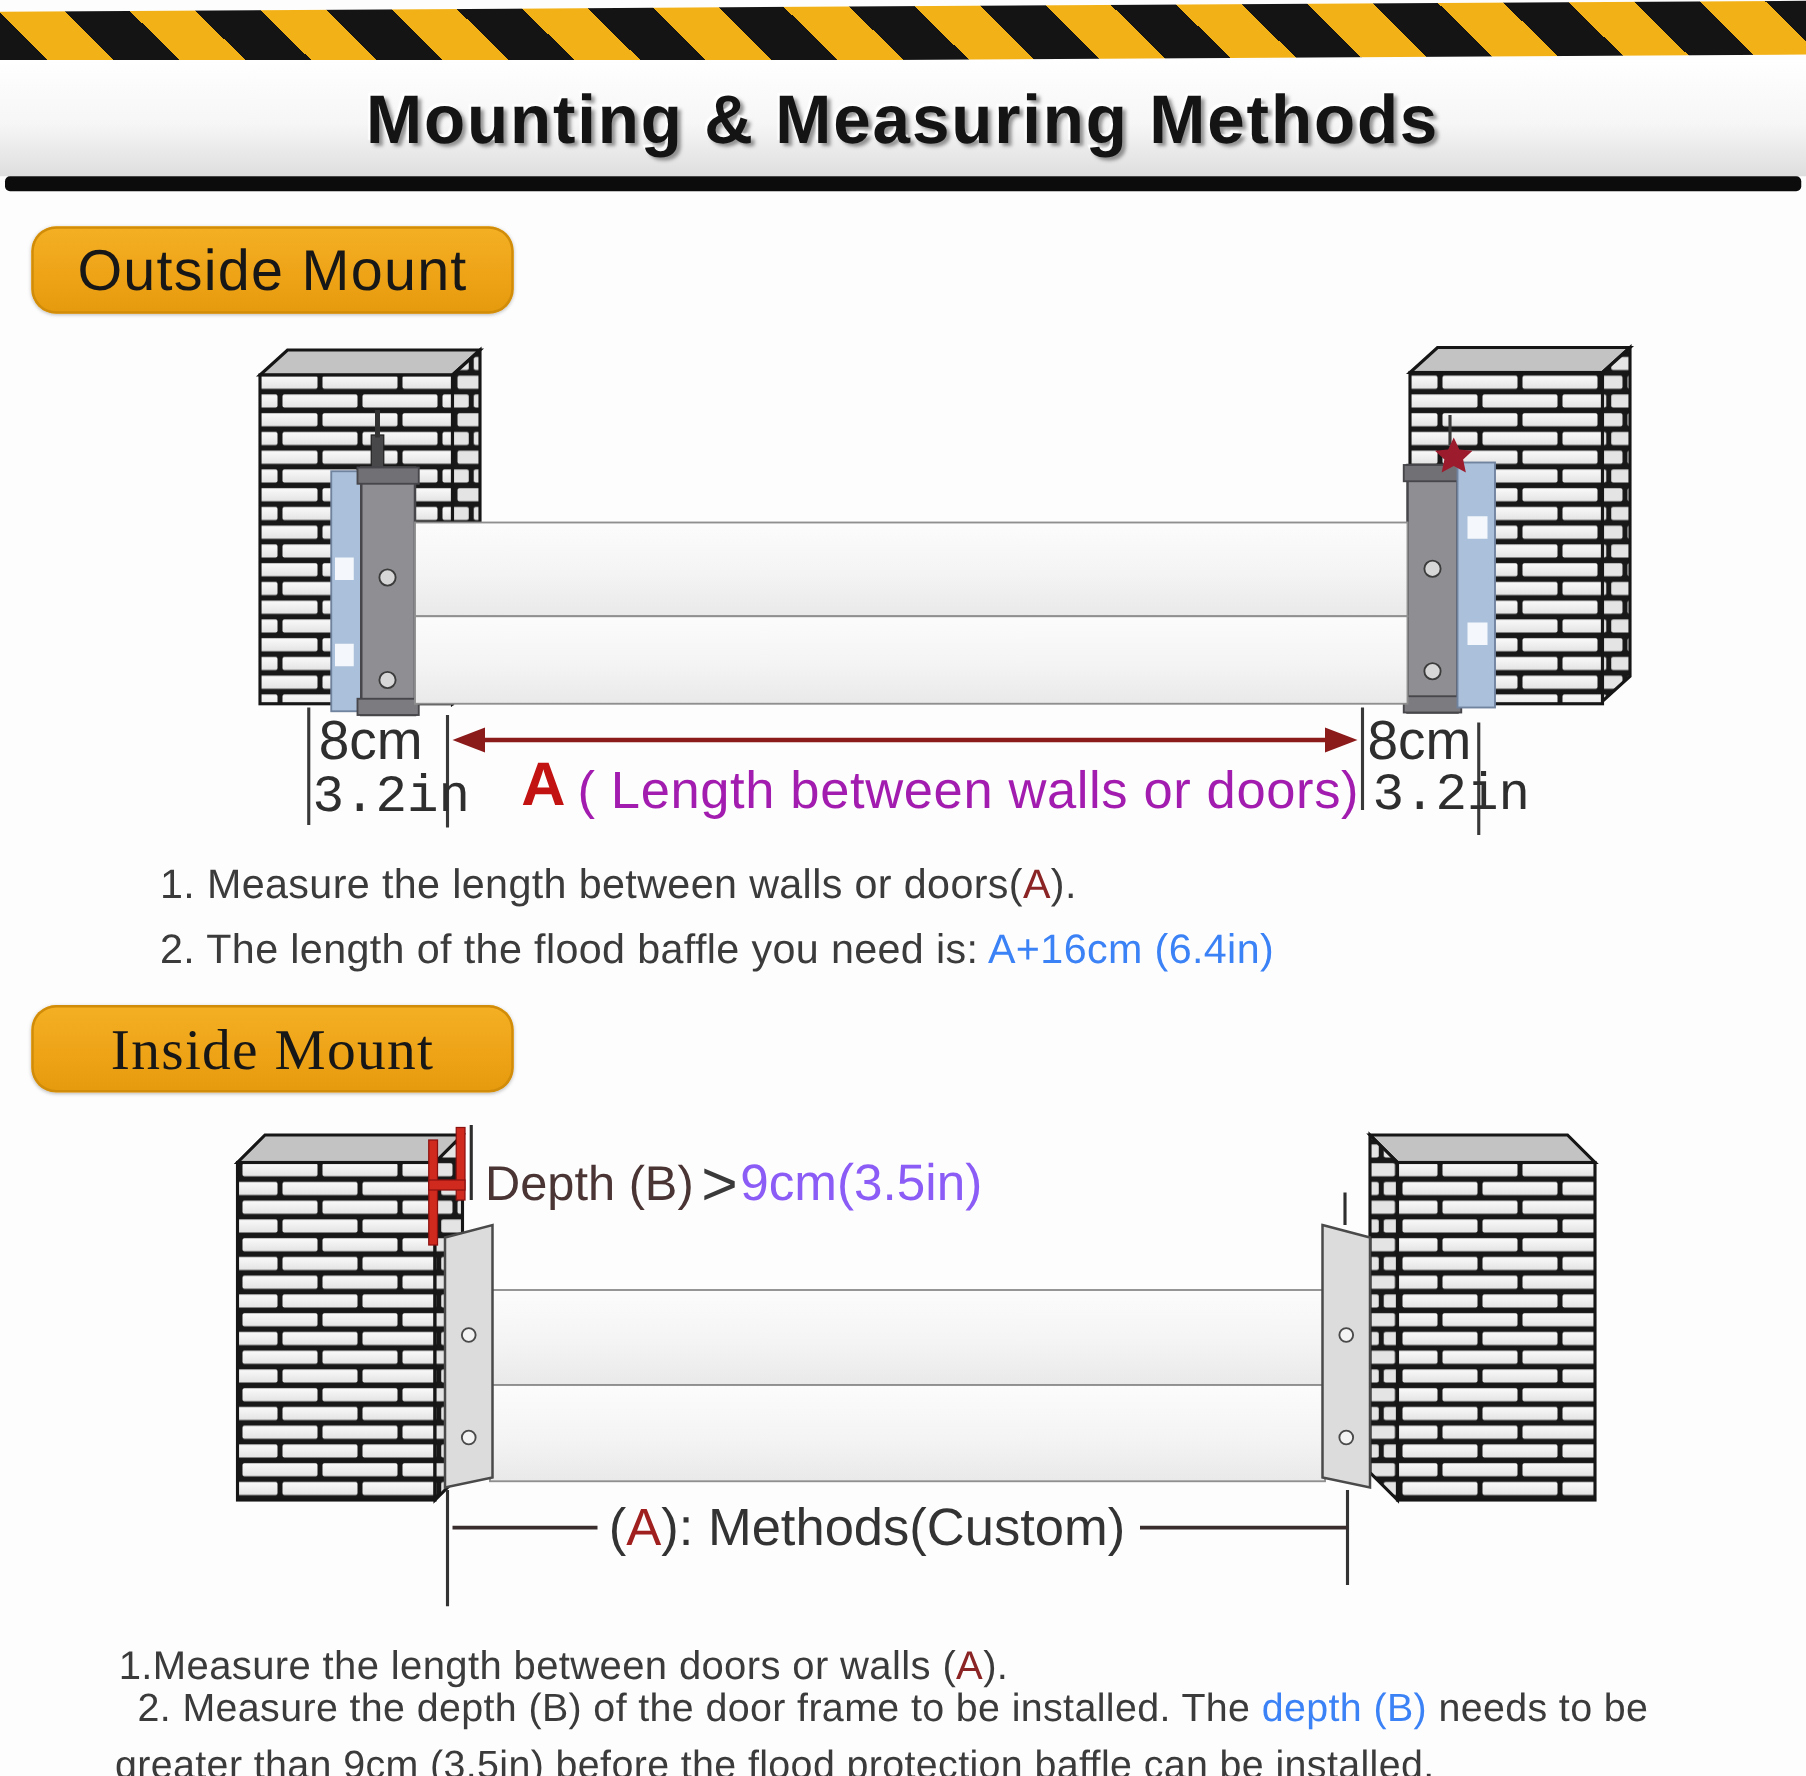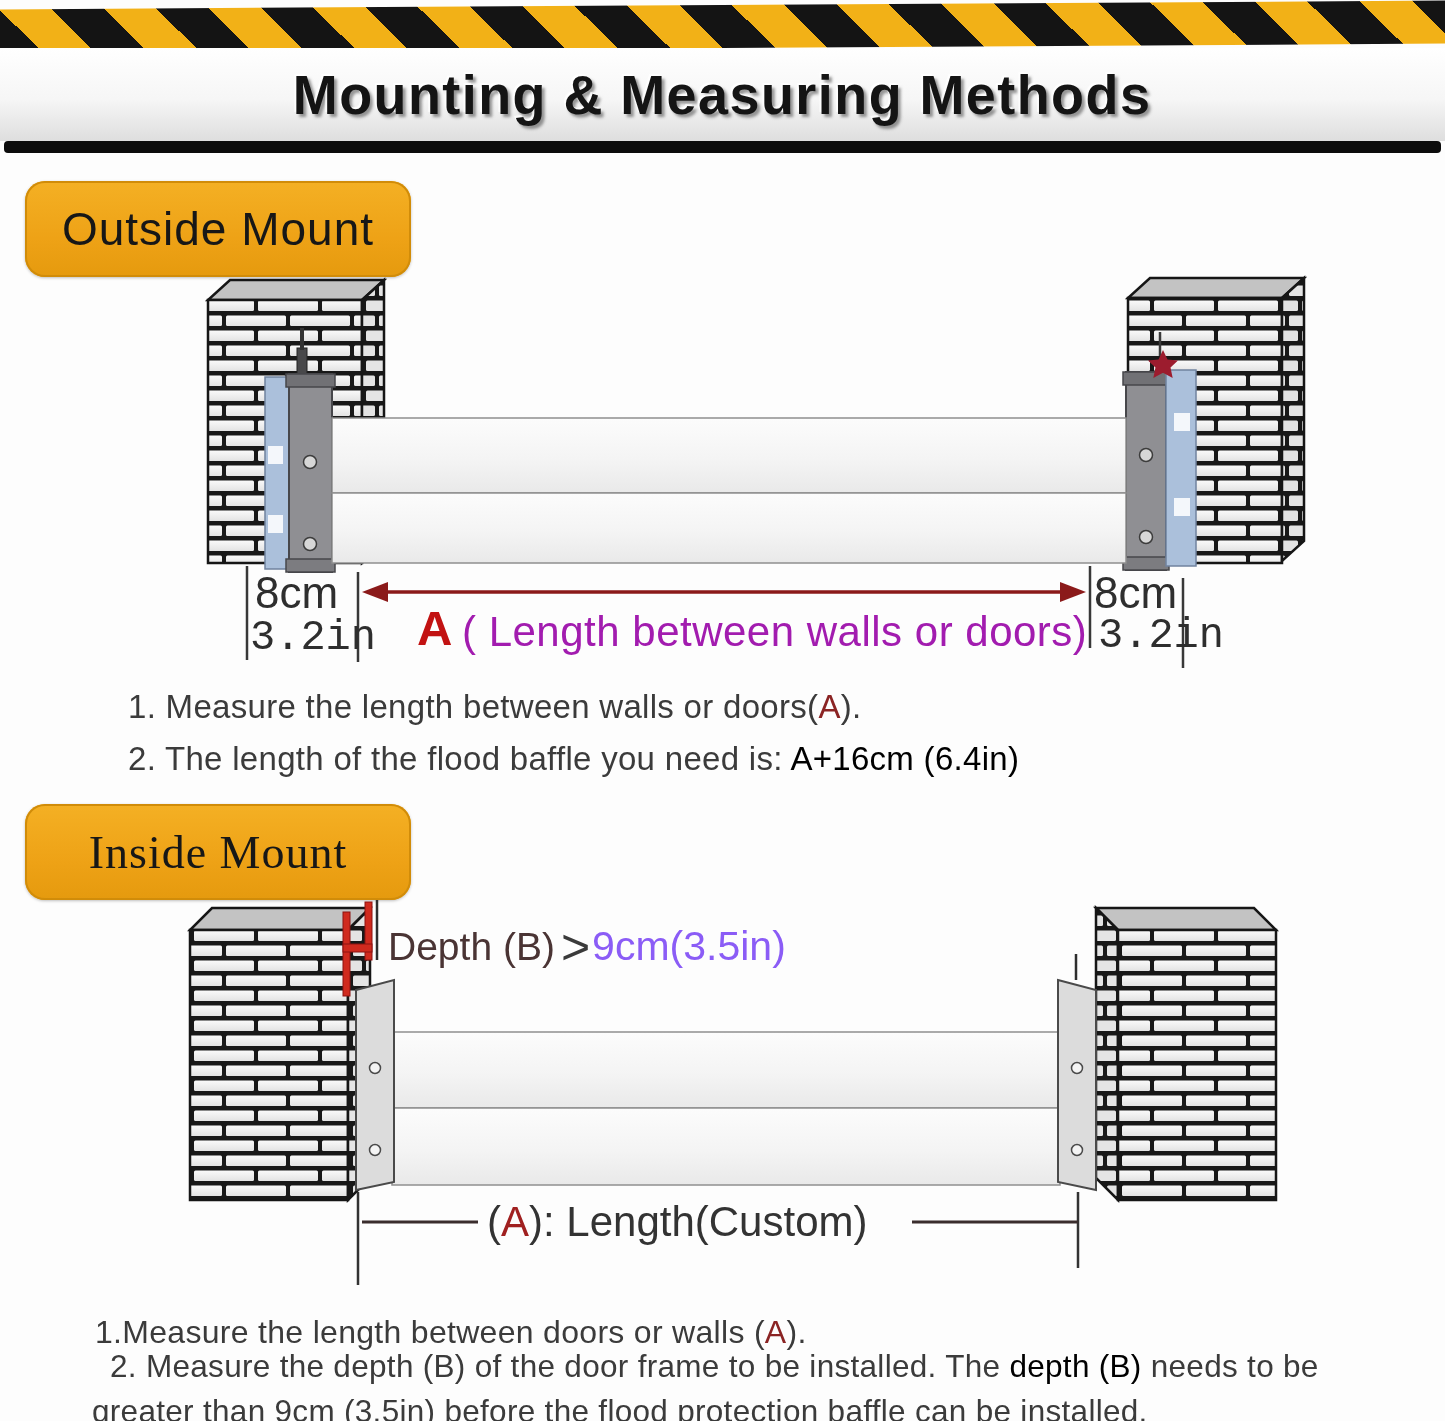--- a/index.html
+++ b/index.html
@@ -19,21 +19,21 @@
     display:flex;align-items:center;justify-content:center;
   }
   .page-title{
     font-size:55px;font-weight:700;letter-spacing:1.5px;color:#141414;
     text-shadow:-2px -2px 1px rgba(255,255,255,.85), 3px 3px 3px rgba(70,70,70,.55);
     transform:scaleX(.98);white-space:nowrap;
   }
   .title-rule{position:absolute;left:4px;top:141px;width:1437px;height:12px;background:#0c0c0c;border-radius:4px;}
   
   .badge{
-    position:absolute;left:25px;width:386px;height:96px;border-radius:20px;
+    position:absolute;left:25px;width:386px;height:70px;border-radius:20px;
     background:linear-gradient(180deg,#f4b024 0%,#eea216 60%,#e59a0e 100%);
     box-shadow:inset 0 0 0 2px #d18c09, 0 1px 3px rgba(0,0,0,.25);
     display:flex;align-items:center;justify-content:center;
     font-size:46px;color:#171717;letter-spacing:1px;white-space:nowrap;
   }
   .badge-outside{top:181px;}
   .badge-inside{top:804px;font-family:Liberation Serif, serif;}
   
   .diagram{position:absolute;left:0;}
   
@@ -44,21 +44,21 @@
   .lbl-span-rest{font-size:42px;color:#a21caf;letter-spacing:.5px;}
   .depth-label{font-size:39px;color:#4a3434;}
   .depth-gt{font-size:50px;color:#3a3a3a;vertical-align:-4px;margin:0 2px 0 6px;}
   .depth-val{font-size:41px;color:#8b5cf6;}
   .len-label{font-size:42px;color:#333333;}
   .len-a{color:#a02020;}
   
   .steps{position:absolute;font-size:33px;color:#3b3b3b;letter-spacing:.3px;white-space:nowrap;}
   .steps-bottom{font-size:31.5px;white-space:normal;line-height:1.42;}
   .red-inline{color:#8b2424;}
-  .darkred-inline{color:#000000;}
+  .darkred-inline{color:#3b82f6;}
 </style>
 </head>
 <body>
 
 <div class="page">
 
   <div class="hazard"></div>
   <div class="title-band">
     <div class="page-title">Mounting &amp; Measuring Methods</div>
   </div>
@@ -238,21 +238,21 @@
       <line x1="1078" y1="294" x2="1078" y2="370" stroke="#333333" stroke-width="2.5"></line>
       <line x1="362" y1="324" x2="478" y2="324" stroke="#3a2d2d" stroke-width="3"></line>
       <line x1="912" y1="324" x2="1078" y2="324" stroke="#3a2d2d" stroke-width="3"></line>
     </g>
   </svg>
 
   <div class="lbl" style="left:388px;top:918px">
     <span class="depth-label">Depth (B)</span><span class="depth-gt">&gt;</span><span class="depth-val">9cm(3.5in)</span>
   </div>
   <div class="lbl len-label" style="left:487px;top:1198px">
-    <span>(</span><span class="len-a">A</span><span>): Length(Custom)</span>
+    <span>(</span><span class="len-a">A</span><span>): Methods(Custom)</span>
   </div>
 
   <div class="steps" style="left:95px;top:1314px;font-size:32px">
     <span>1.Measure the length between doors or walls (</span><span class="red-inline">A</span><span>).</span>
   </div>
   <div class="steps steps-bottom" style="left:92px;top:1344px;width:1295px;text-indent:18px">
     <span>2. Measure the depth (B) of the door frame to be installed. The </span><span class="darkred-inline">depth (B)</span><span> needs to be greater than 9cm (3.5in) before the flood protection baffle can be installed.</span>
   </div>
 
 </div>

